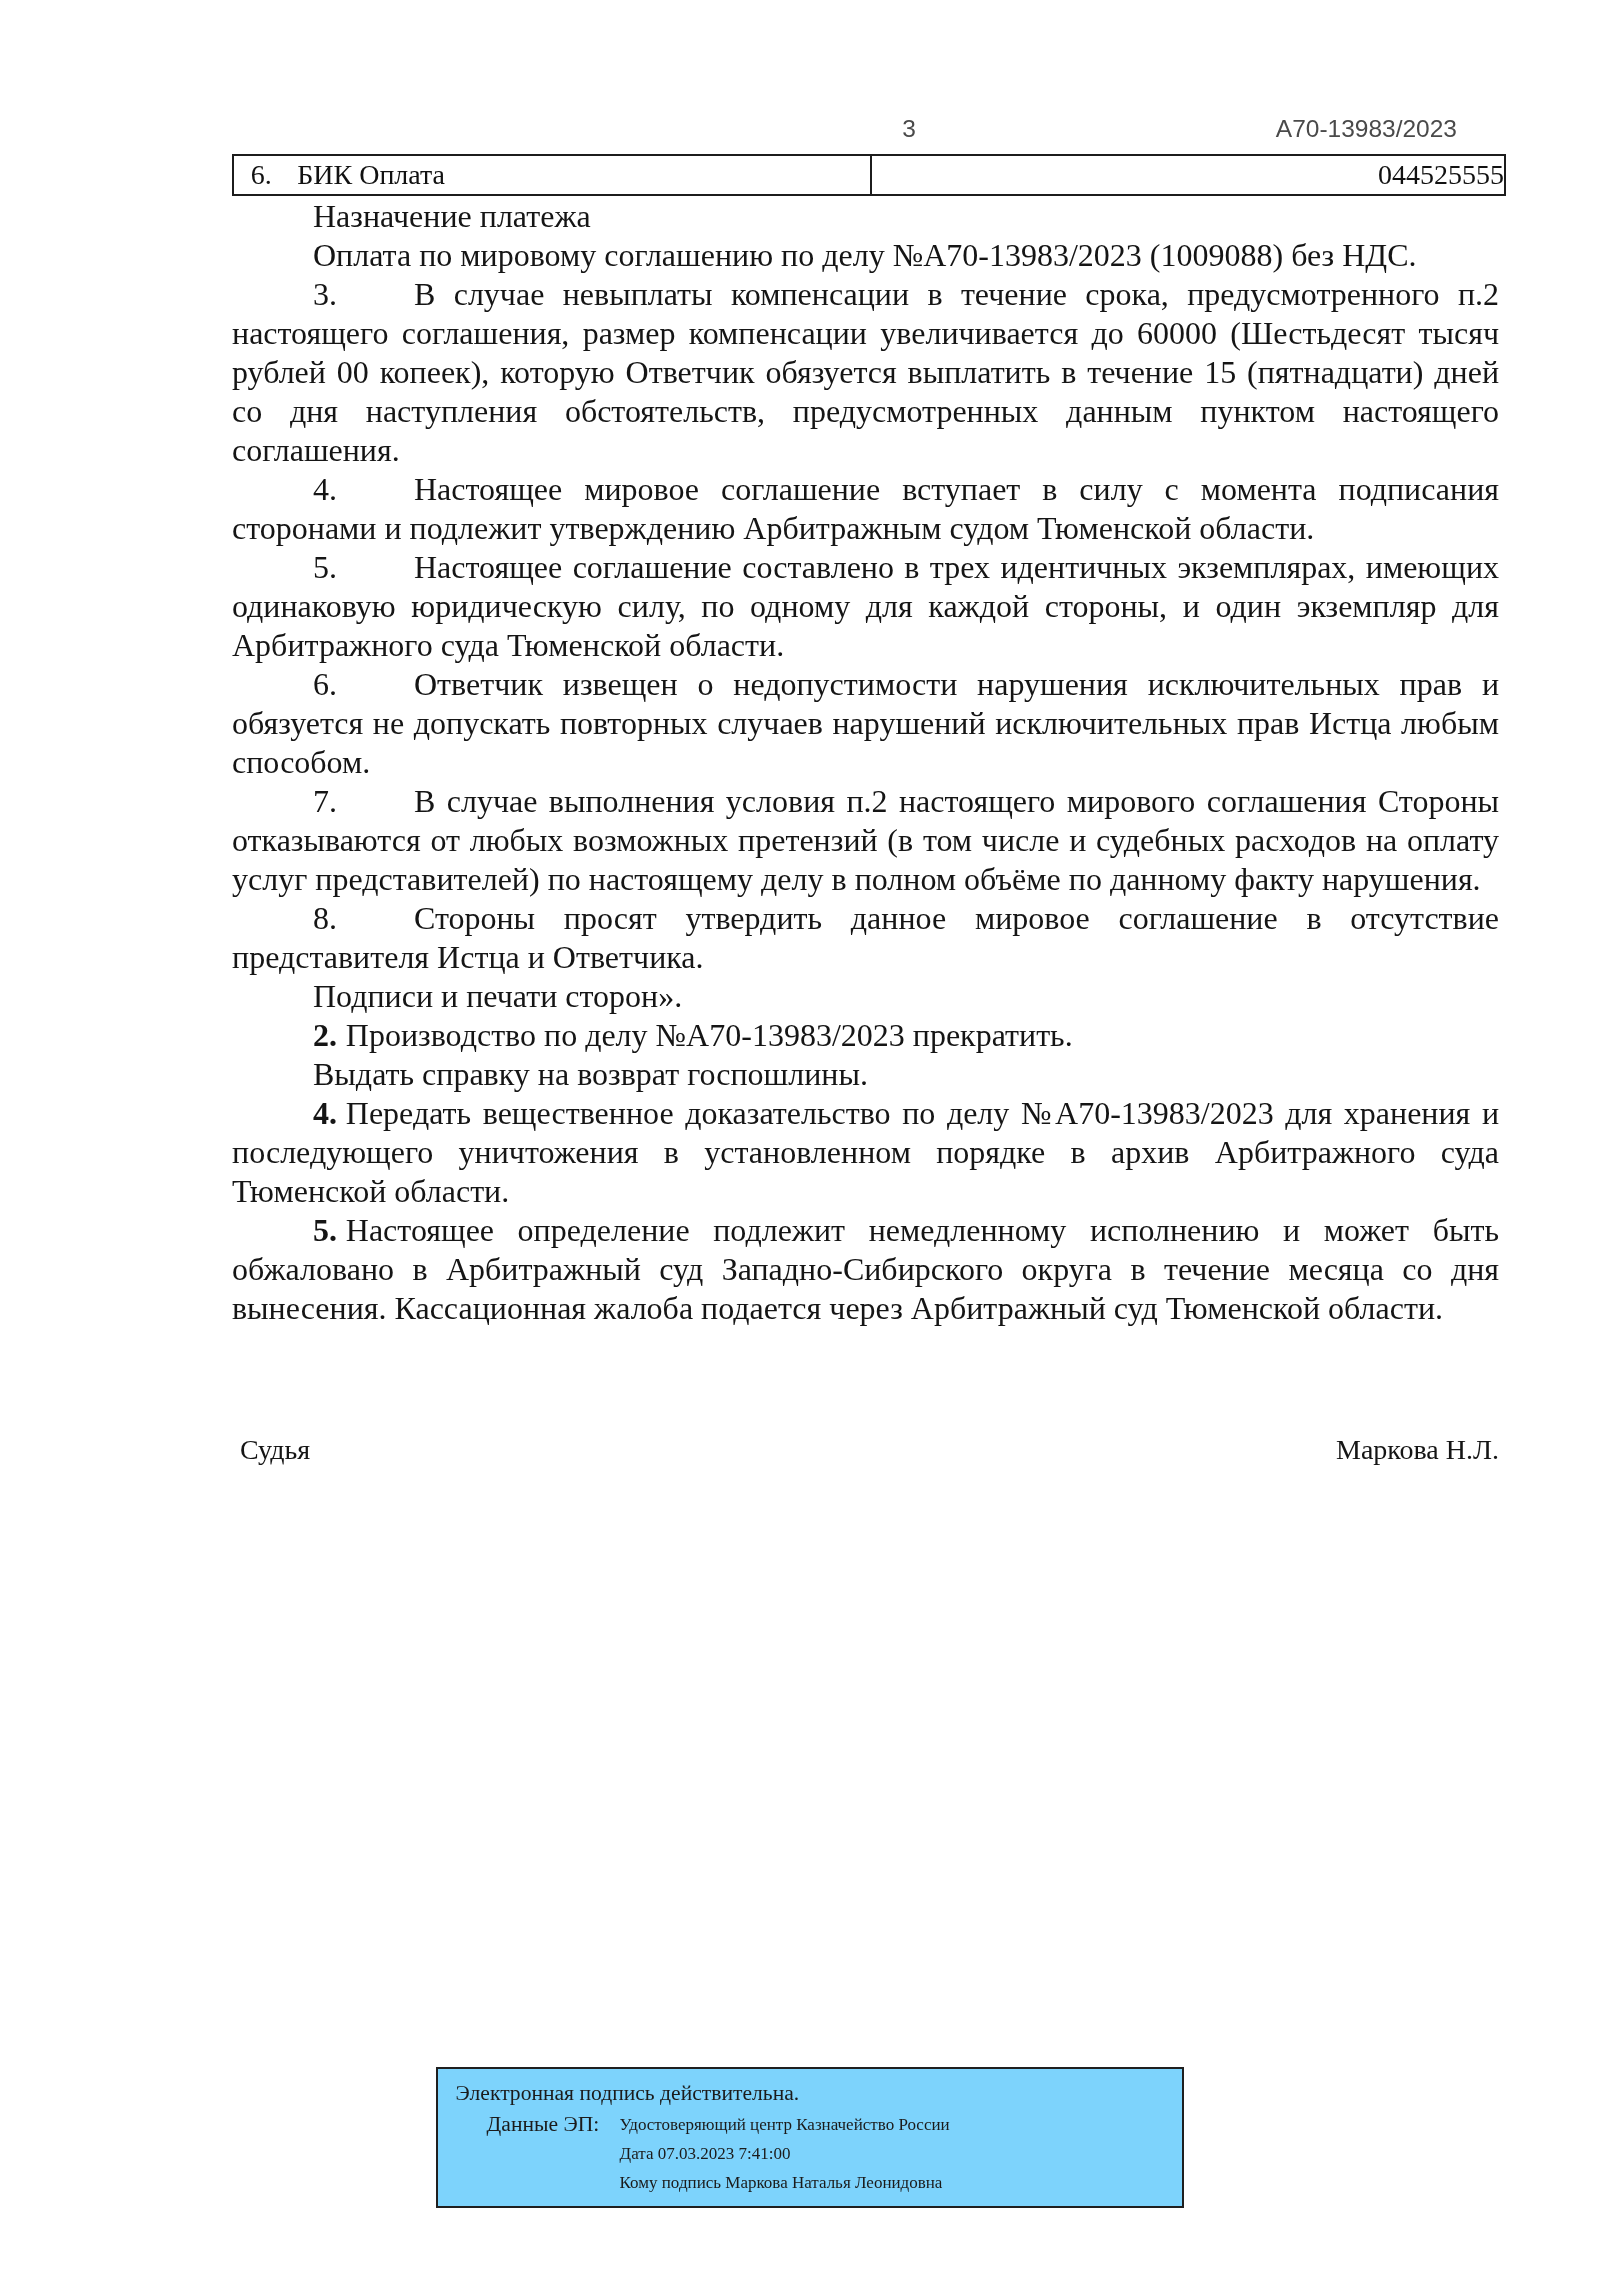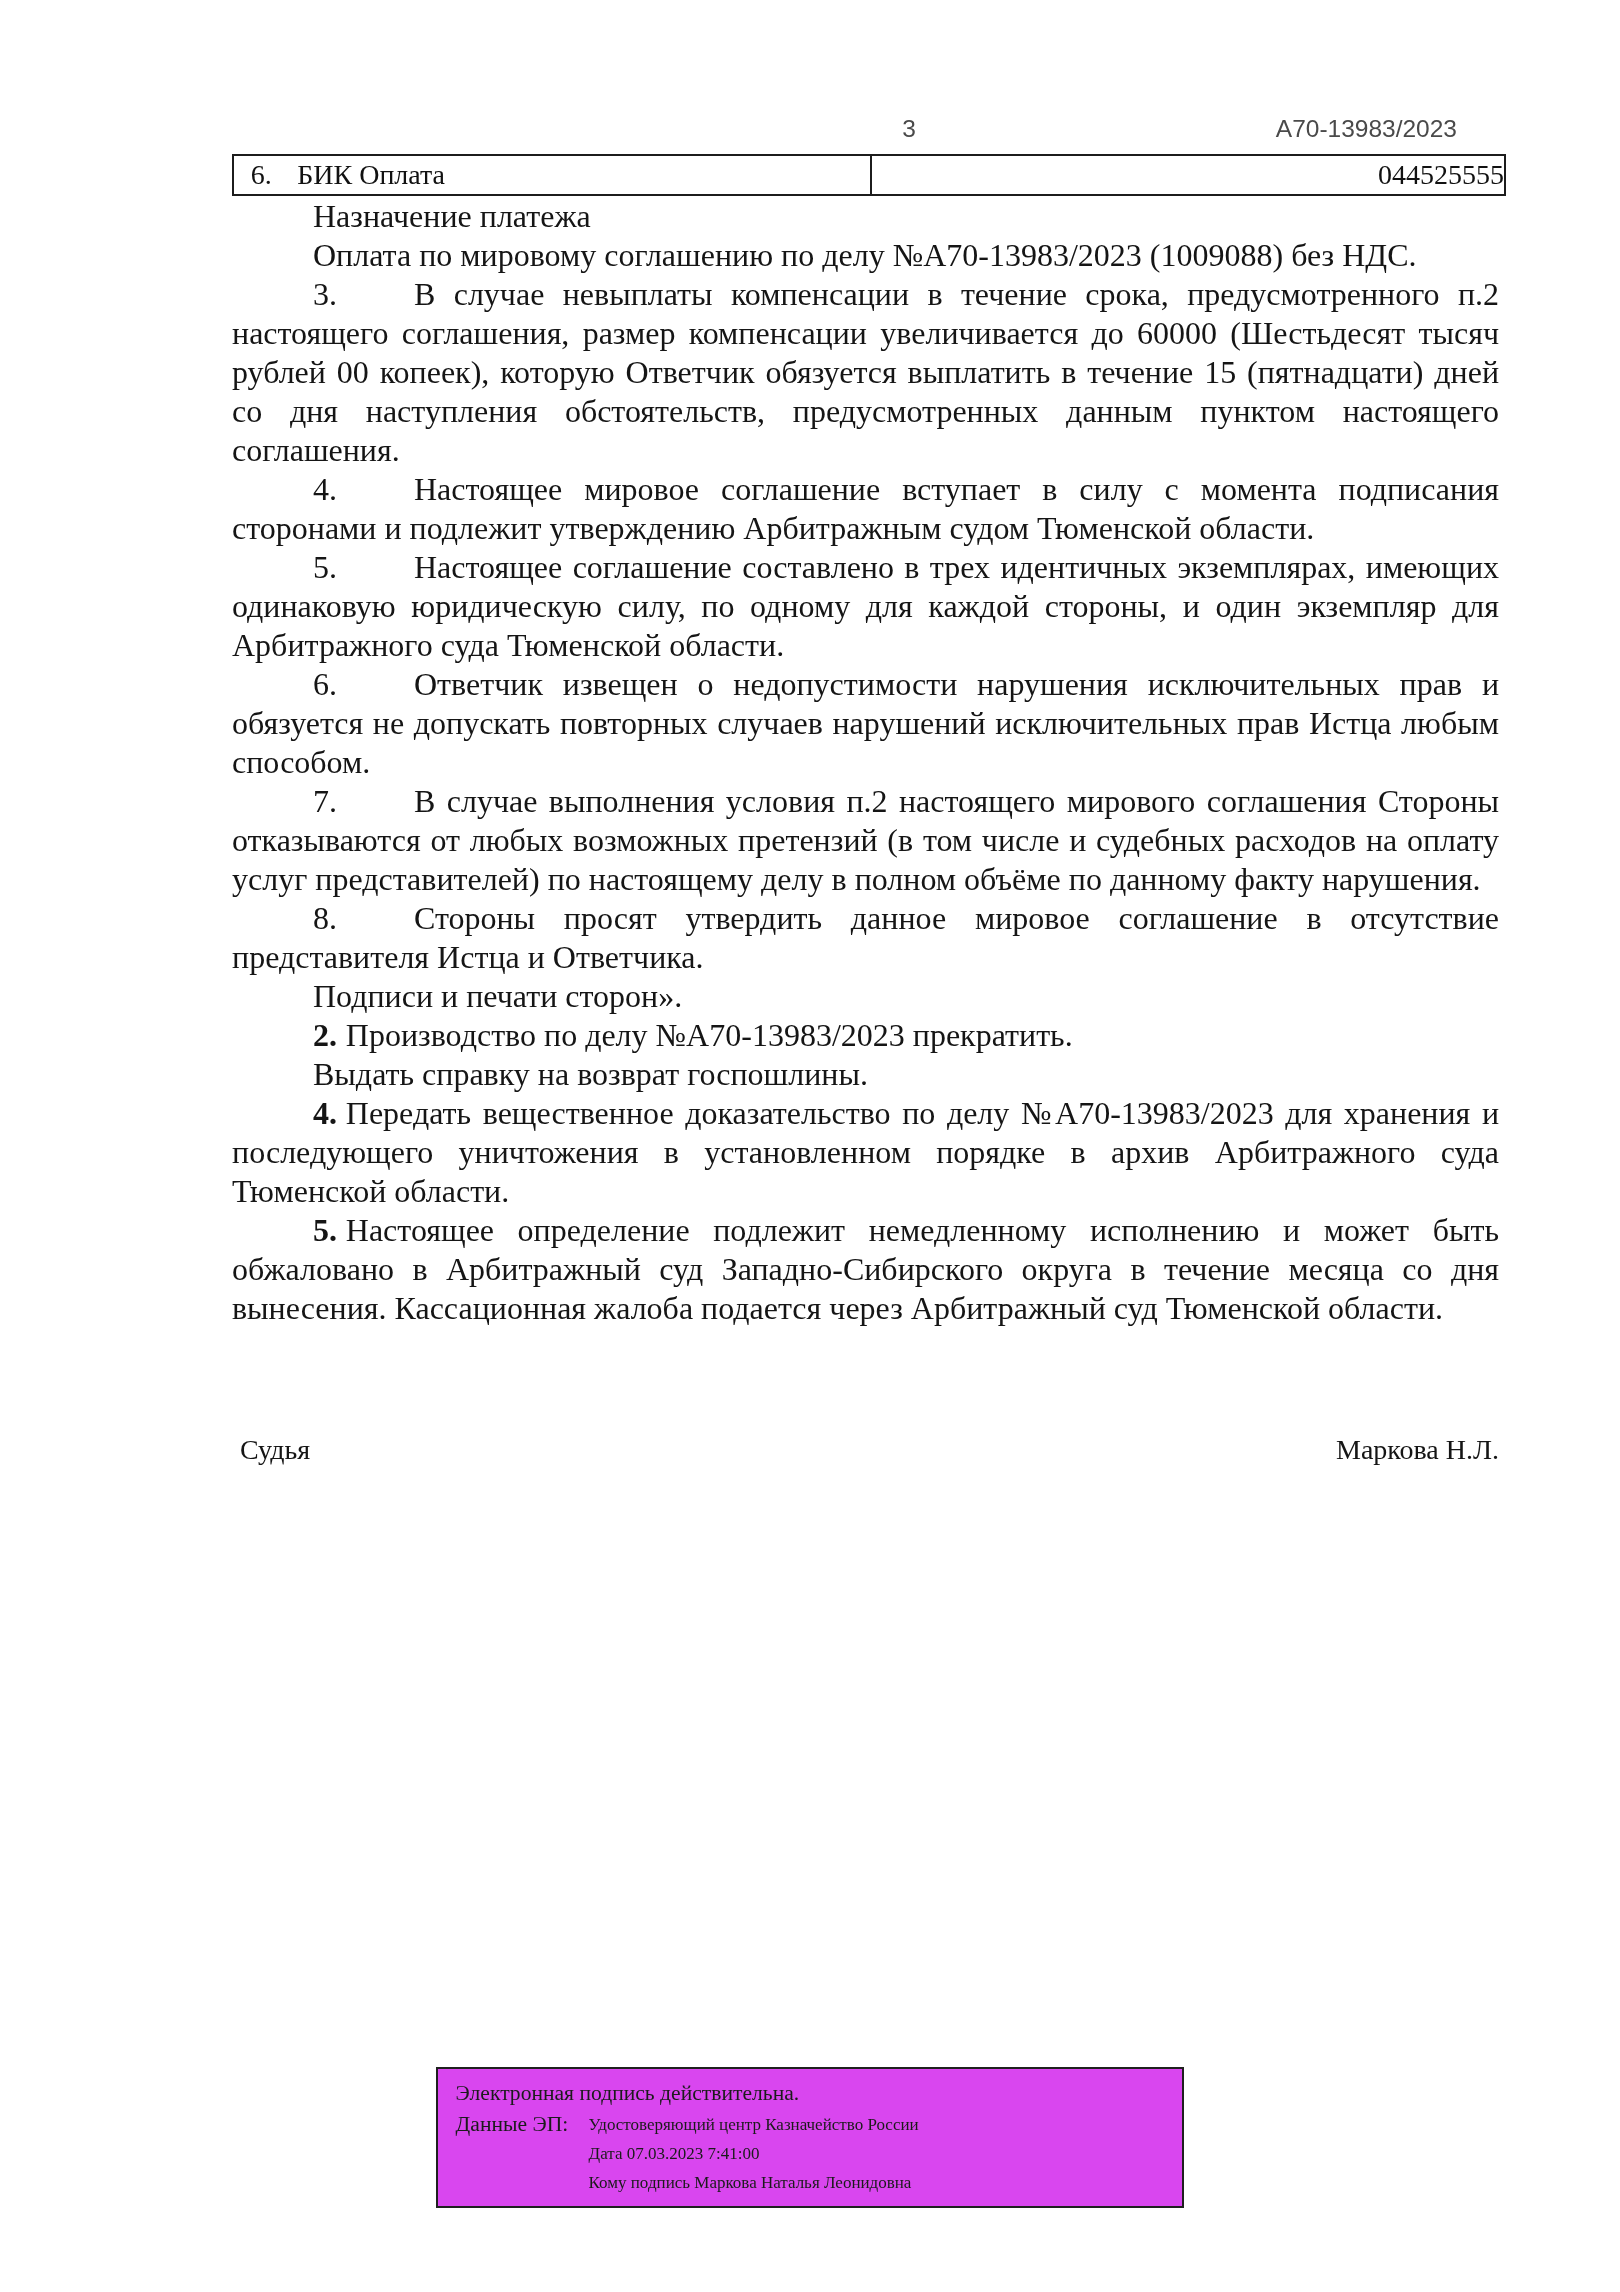--- a/index.html
+++ b/index.html
@@ -58,24 +58,24 @@
     display:flex; justify-content:space-between;
     font-size:28px; line-height:39px; color:#151515;text-align:center;
   }
 
   
   .stamp {
     position:absolute; left:436px; top:2067px;
     width:748px; height:141px;
     border:2.9px solid #1f1f1f; box-sizing:border-box;
     padding:7.8px 9.8px 0 17.6px;
-    background:#d946ef; color:#1b1b1b;
+    background:#7dd3fc; color:#1b1b1b;
   }
   .stamp-line1 { font-size:21.6px; line-height:33px; }
-  .stamp-row { display:flex; align-items:flex-start; }
+  .stamp-row { display:flex; align-items:flex-start;margin-left:31px; }
   .stamp-label { width:133px; font-size:21.6px; line-height:29px; flex:none; }
   .stamp-details { font-size:17px; line-height:29px; }
 </style>
 </head>
 <body>
 
 <div class="hdr pageno">3</div>
 <div class="hdr caseno">А70-13983/2023</div>
 
 <div class="bank-table">

